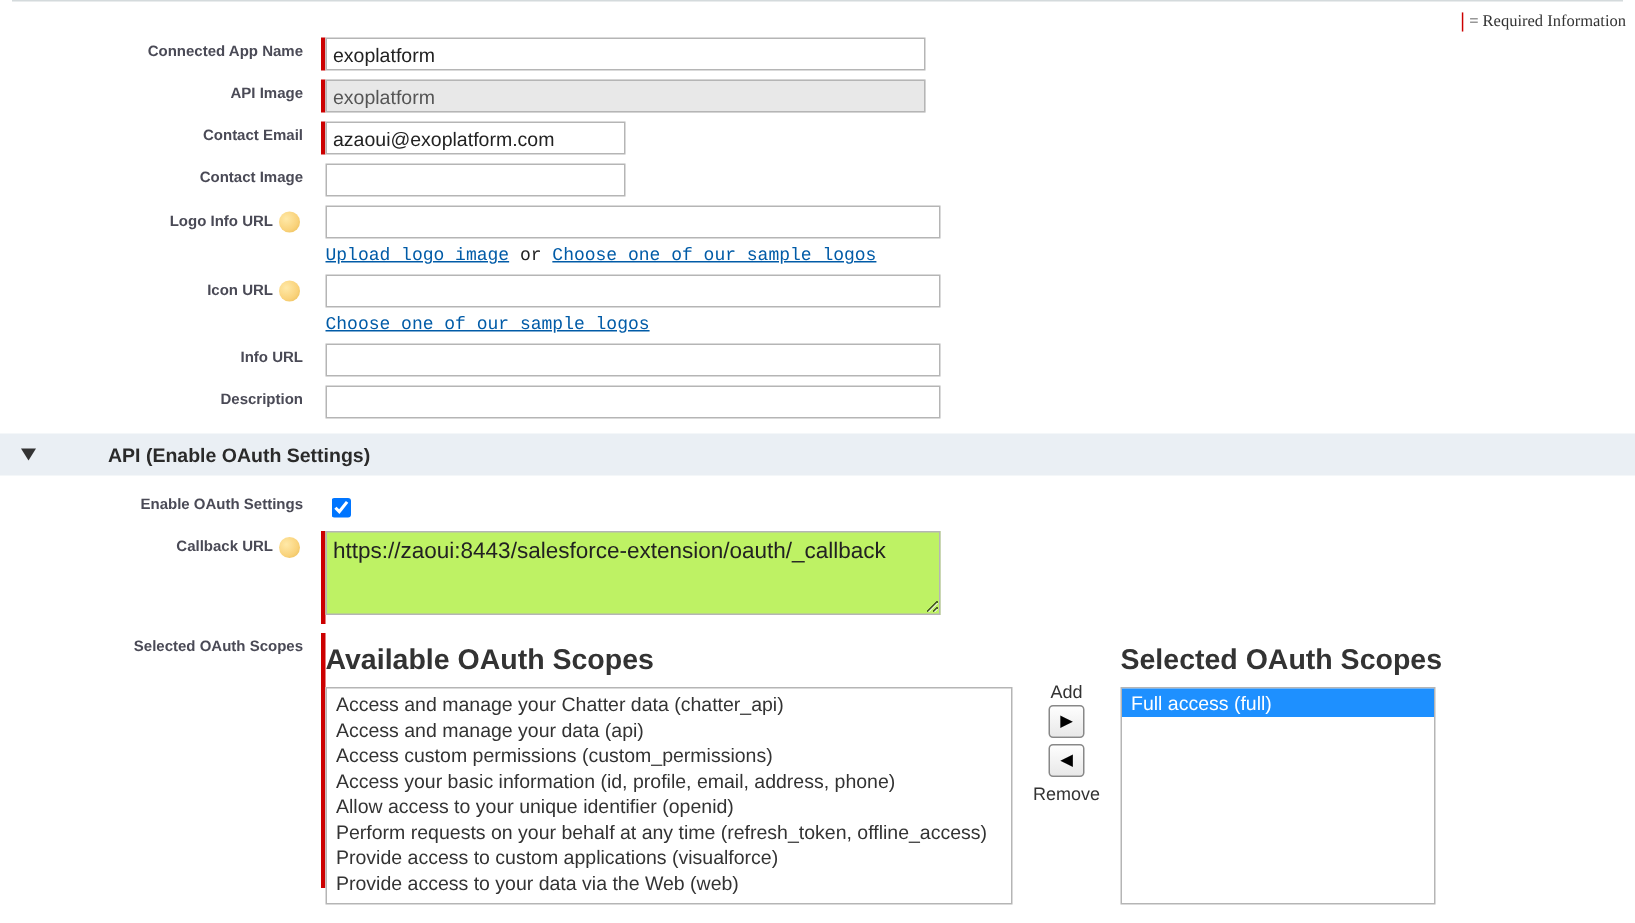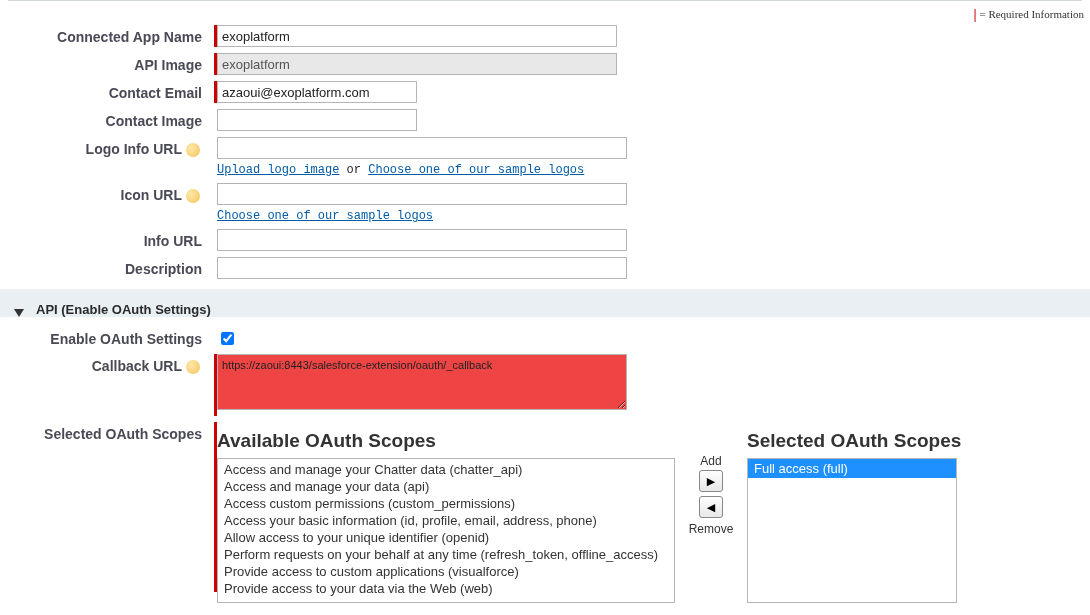--- a/index.html
+++ b/index.html
@@ -35,21 +35,21 @@
   .row {
     display: flex;
     align-items: flex-start;
     margin-bottom: 6px;
   }
   .label-cell {
     width: 208px;
     text-align: right;
     padding-right: 6px;
     padding-top: 4px;
-    font-size: 14px;
+    font-size: 10px;
     color: #4a4a56;
     font-weight: bold;
   }
   .input-cell {
     padding-left: 6px;
     position: relative;
   }
   .help-icon {
     display: inline-block;
     width: 14px;
@@ -88,45 +88,46 @@
   input[type="text"].txt.ro {
     background: #e8e8e8;
     color: #555;
   }
   .w400 { width: 400px; }
   .w200 { width: 200px; }
   .w410 { width: 410px; }
   textarea.ta {
     border: 1px solid #b5b5b5;
     padding: 4px;
-    font-size: 11px;
+    font-size: 15px;
     font-family: Arial, Helvetica, sans-serif;
     color: #222;
-    background: #ef4444;
+    background: #bef264;
     resize: both;
   }
   .helper-line {
     margin-top: 4px;
     font-size: 12px;
     color: #222;
     font-family: Liberation Mono, monospace;
   }
   .helper-line a {
     color: #015ba7;
     text-decoration: underline;
     cursor: pointer;
   }
   .helper-line .or { text-decoration: none; color: #222; }
   .section-header {
     background: #eaeff4;
     height: 28px;
     display: flex;
-    align-items: flex-end;
+    align-items: center;
     margin: 10px 0;
     position: relative;
+    gap: 36px;
   }
   .section-header .disclosure {
     width: 0;
     height: 0;
     border-left: 5px solid transparent;
     border-right: 5px solid transparent;
     border-top: 8px solid #333;
     margin: 0 12px 0 14px;
   }
   .section-header .title {

